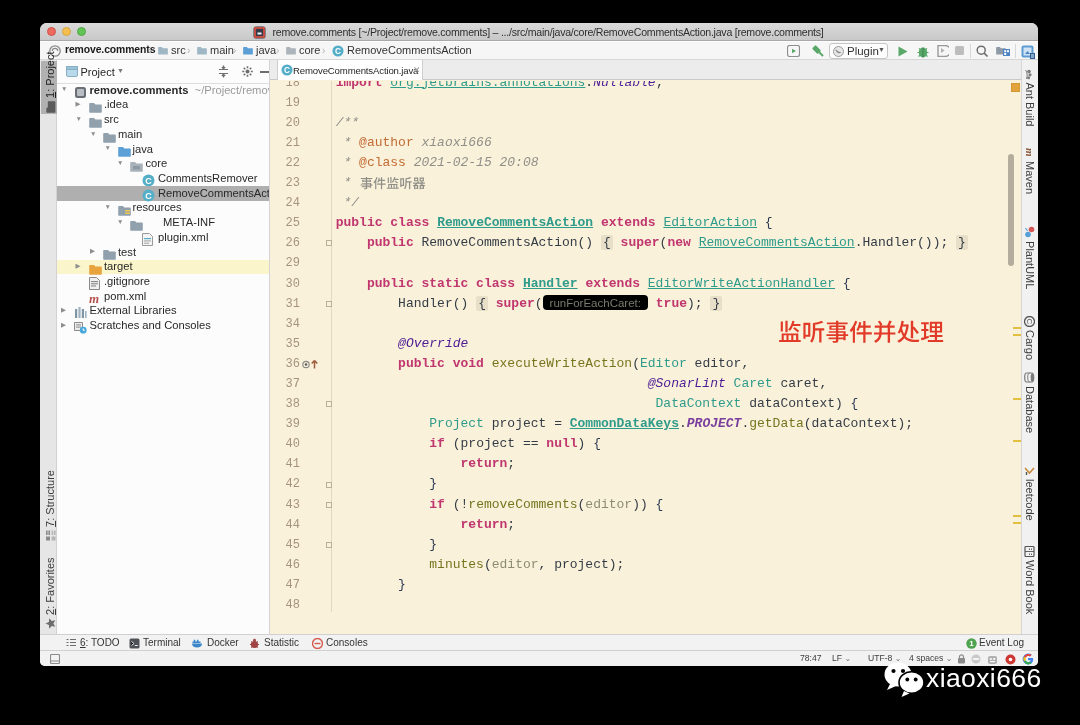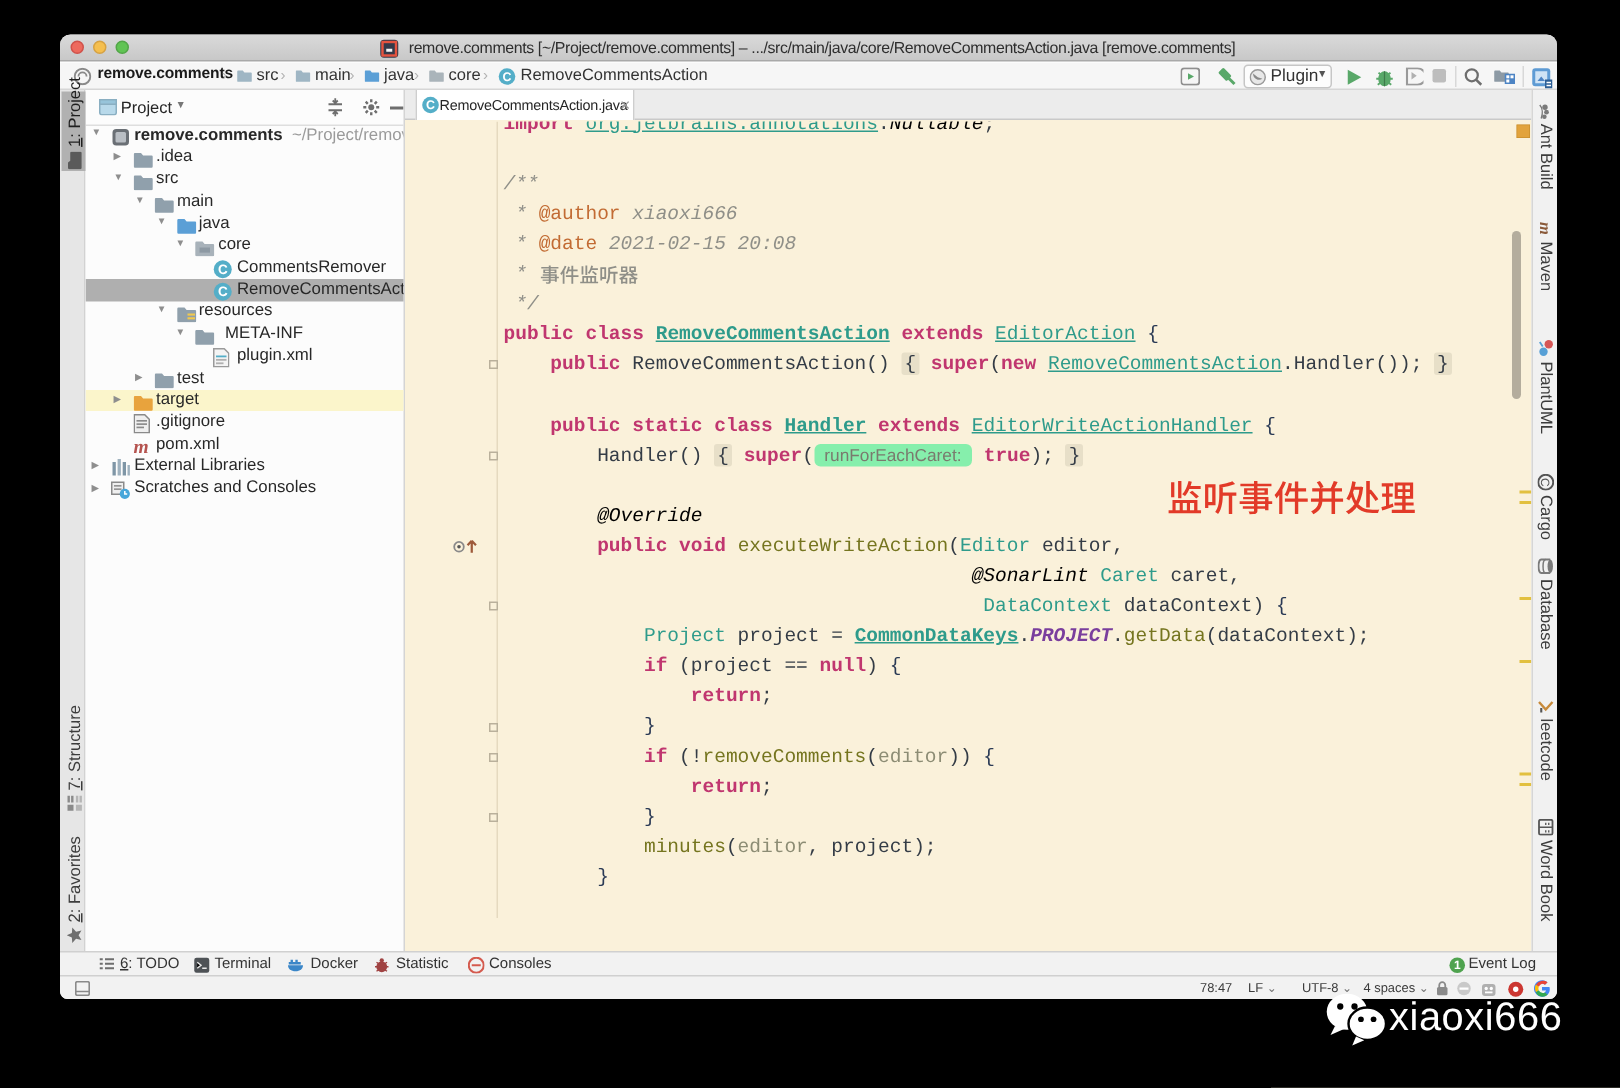--- a/index.html
+++ b/index.html
@@ -28,28 +28,28 @@
 pre {font-family:"Liberation Mono",monospace;font-size:13px;line-height:20.1px;position:absolute;white-space:pre}
 #lnums {left:0;top:-8.45px;width:30px;text-align:right;color:#a5937f;font-size:12px}
 #codepre {left:65.7px;top:-8.45px;color:#343c46}
 i {font-style:normal}
 .k {color:#c0366f;font-weight:bold}
 .t {color:#2e9b8b}
 .tu {color:#2e9b8b;text-decoration:underline}
 .tu2 {color:#2e9b8b;text-decoration:underline;font-weight:bold}
 .td {color:#2e9b8b;text-decoration:underline;font-weight:bold}
 .m {color:#75751f}
-.an {color:#000000;font-style:italic}
+.an {color:#4c1d95;font-style:italic}
 .cm {color:#8f8f88;font-style:italic}
 .ct {color:#c26b33}
 .br {color:#2a3a55}
 .st {color:#7a3e9d;font-weight:bold;font-style:italic}
 .gy {color:#8c8c74}
 .fold {background:#e7dfc8;border-radius:2px;padding:0 2px}
-.hint {font-family:"Liberation Sans";font-style:normal;font-size:11.5px;color:#7a7a6e;background:#86efac;border-radius:4px;padding:0.5px 7px;display:inline-block;height:15px;line-height:14px;vertical-align:0px}
+.hint {font-family:"Liberation Sans";font-style:normal;font-size:11.5px;color:#7a7a6e;background:#000000;border-radius:4px;padding:0.5px 7px;display:inline-block;height:15px;line-height:14px;vertical-align:0px}
 #gutline {position:absolute;left:61px;top:0;width:1px;height:531px;background:#e5dabf}
 .fsq {position:absolute;left:55.5px;width:6px;height:6px;border:1px solid #b9b09b;background:#faf1da}
 .emark {position:absolute;left:743px;width:8px;height:2.4px;background:#e2c03f}
 #crumbs {position:absolute;left:0;top:552px;width:751px;height:22px;background:#faf1da;font-size:11.4px;color:#494949}
 #rstripe {position:absolute;left:981px;top:0;width:17px;height:574px;background:#f1f1f1;border-left:1px solid #d6d6d6}
 .vlabel {position:absolute;transform-origin:0 0;white-space:nowrap;font-size:11px;color:#3c3c3c;height:17px;line-height:17px}
 #botbar {position:absolute;left:0;top:611px;width:998px;height:16px;background:#f2f2f2;border-top:1px solid #d0d0d0;font-size:10px;color:#333}
 #statusbar {position:absolute;left:0;top:627px;width:998px;height:16px;background:#f2f2f2;border-top:1px solid #d0d0d0;font-size:8.6px;color:#3c3c3c}
 .abs {position:absolute;white-space:nowrap}
 </style></head><body>
@@ -184,21 +184,21 @@
             <span class="ticon" style="left:60.5px;top:142.3px"><svg width="13" height="11" viewBox="0 0 13 11">
                 <path fill="#90a0ac" d="M1 1h4l1.4 1.6H12a.8.8 0 01.8.8V10a.8.8 0 01-.8.8H1A.8.8 0 01.2 10V1.8A.8.8 0 011 1z"></path>
                 <rect x="7" y="5" width="5" height="1.4" fill="#f2c94c"></rect>
                 <rect x="7" y="7.5" width="5" height="1.4" fill="#f2c94c"></rect>
               </svg></span>
             <span class="tlabel" style="left:75.5px;top:141.4px">resources</span>
             <span class="arr" style="left:60.0px;top:157.8px">▼</span>
             <span class="ticon" style="left:73.0px;top:157.0px"><svg width="13" height="11" viewBox="0 0 13 11">
                 <path fill="#90a0ac" d="M1 1h4l1.4 1.6H12a.8.8 0 01.8.8V10a.8.8 0 01-.8.8H1A.8.8 0 01.2 10V1.8A.8.8 0 011 1z"></path>
               </svg></span>
-            <span class="tlabel" style="left:93px;top:156.1px">META-INF</span>
+            <span class="tlabel" style="left:106px;top:156.1px">META-INF</span>
             <span class="ticon" style="left:85.0px;top:171.7px"><svg width="11" height="13" viewBox="0 0 11 13">
                 <path fill="#f4f4f4" stroke="#9a9a9a" d="M.5.5h7l3 3v9h-10z"></path>
                 <rect x="2" y="5" width="7" height="1.2" fill="#54aec8"></rect>
                 <rect x="2" y="7.3" width="7" height="1.2" fill="#b0b0b0"></rect>
                 <rect x="2" y="9.6" width="5" height="1.2" fill="#b0b0b0"></rect>
               </svg></span>
             <span class="tlabel" style="left:101.0px;top:170.8px">plugin.xml</span>
             <span class="arr" style="left:33.0px;top:187.2px">▶</span>
             <span class="ticon" style="left:46.0px;top:186.4px"><svg width="13" height="11" viewBox="0 0 13 11">
                 <path fill="#90a0ac" d="M1 1h4l1.4 1.6H12a.8.8 0 01.8.8V10a.8.8 0 01-.8.8H1A.8.8 0 01.2 10V1.8A.8.8 0 011 1z"></path>
@@ -235,32 +235,59 @@
                 <rect x="2" y="3.4" width="5" height="1" fill="#8a8a8a"></rect>
                 <rect x="2" y="5.6" width="5" height="1" fill="#8a8a8a"></rect>
                 <circle cx="9.2" cy="9.2" r="3.4" fill="#47a6da"></circle>
                 <path d="M9.2 7.4v1.9h1.6" stroke="#fff" stroke-width="1" fill="none"></path>
               </svg></span>
             <span class="tlabel" style="left:32.5px;top:259.1px">Scratches and Consoles</span>
           </div>
     </div>
     <div id="editor">
       <div id="codewrap">
+        <pre id="lnums">18
+19
+20
+21
+22
+23
+24
+25
+26
+29
+30
+31
+34
+35
+36
+37
+38
+39
+40
+41
+42
+43
+44
+45
+46
+47
+48</pre>
         <div id="gutline"></div>
         <div class="fsq" style="top:159.4px"></div>
             <div class="fsq" style="top:219.7px"></div>
             <div class="fsq" style="top:320.2px"></div>
             <div class="fsq" style="top:400.6px"></div>
             <div class="fsq" style="top:420.7px"></div>
             <div class="fsq" style="top:460.9px"></div>
         <pre id="codepre"><i class="k">import</i> <i class="tu">org.jetbrains.annotations</i>.<i class="an">Nullable</i>;
 
 <i class="cm">/**</i>
 <i class="cm"> * <i class="ct">@author</i> xiaoxi666</i>
-<i class="cm"> * <i class="ct">@date</i> 2021-02-15 20:08</i>
+<i class="cm"> * <i class="ct">@class</i> 2021-02-15 20:08</i>
 <i class="cm"> * </i><span id="cjkslot"></span>
 <i class="cm"> */</i>
 <i class="k">public class</i> <i class="td">RemoveCommentsAction</i> <i class="k">extends</i> <i class="tu">EditorAction</i> <i class="br">{</i>
     <i class="k">public</i> RemoveCommentsAction() <i class="fold">{</i> <i class="k">super</i>(<i class="k">new</i> <i class="tu">RemoveCommentsAction</i>.Handler()); <i class="fold">}</i>
 
     <i class="k">public static class</i> <i class="td">Handler</i> <i class="k">extends</i> <i class="tu">EditorWriteActionHandler</i> <i class="br">{</i>
         Handler() <i class="fold">{</i> <i class="k">super</i>(<i class="hint">runForEachCaret:</i> <i class="k">true</i>); <i class="fold">}</i>
 
         <i class="an">@Override</i>
         <i class="k">public void</i> <i class="m">executeWriteAction</i>(<i class="t">Editor</i> editor,

